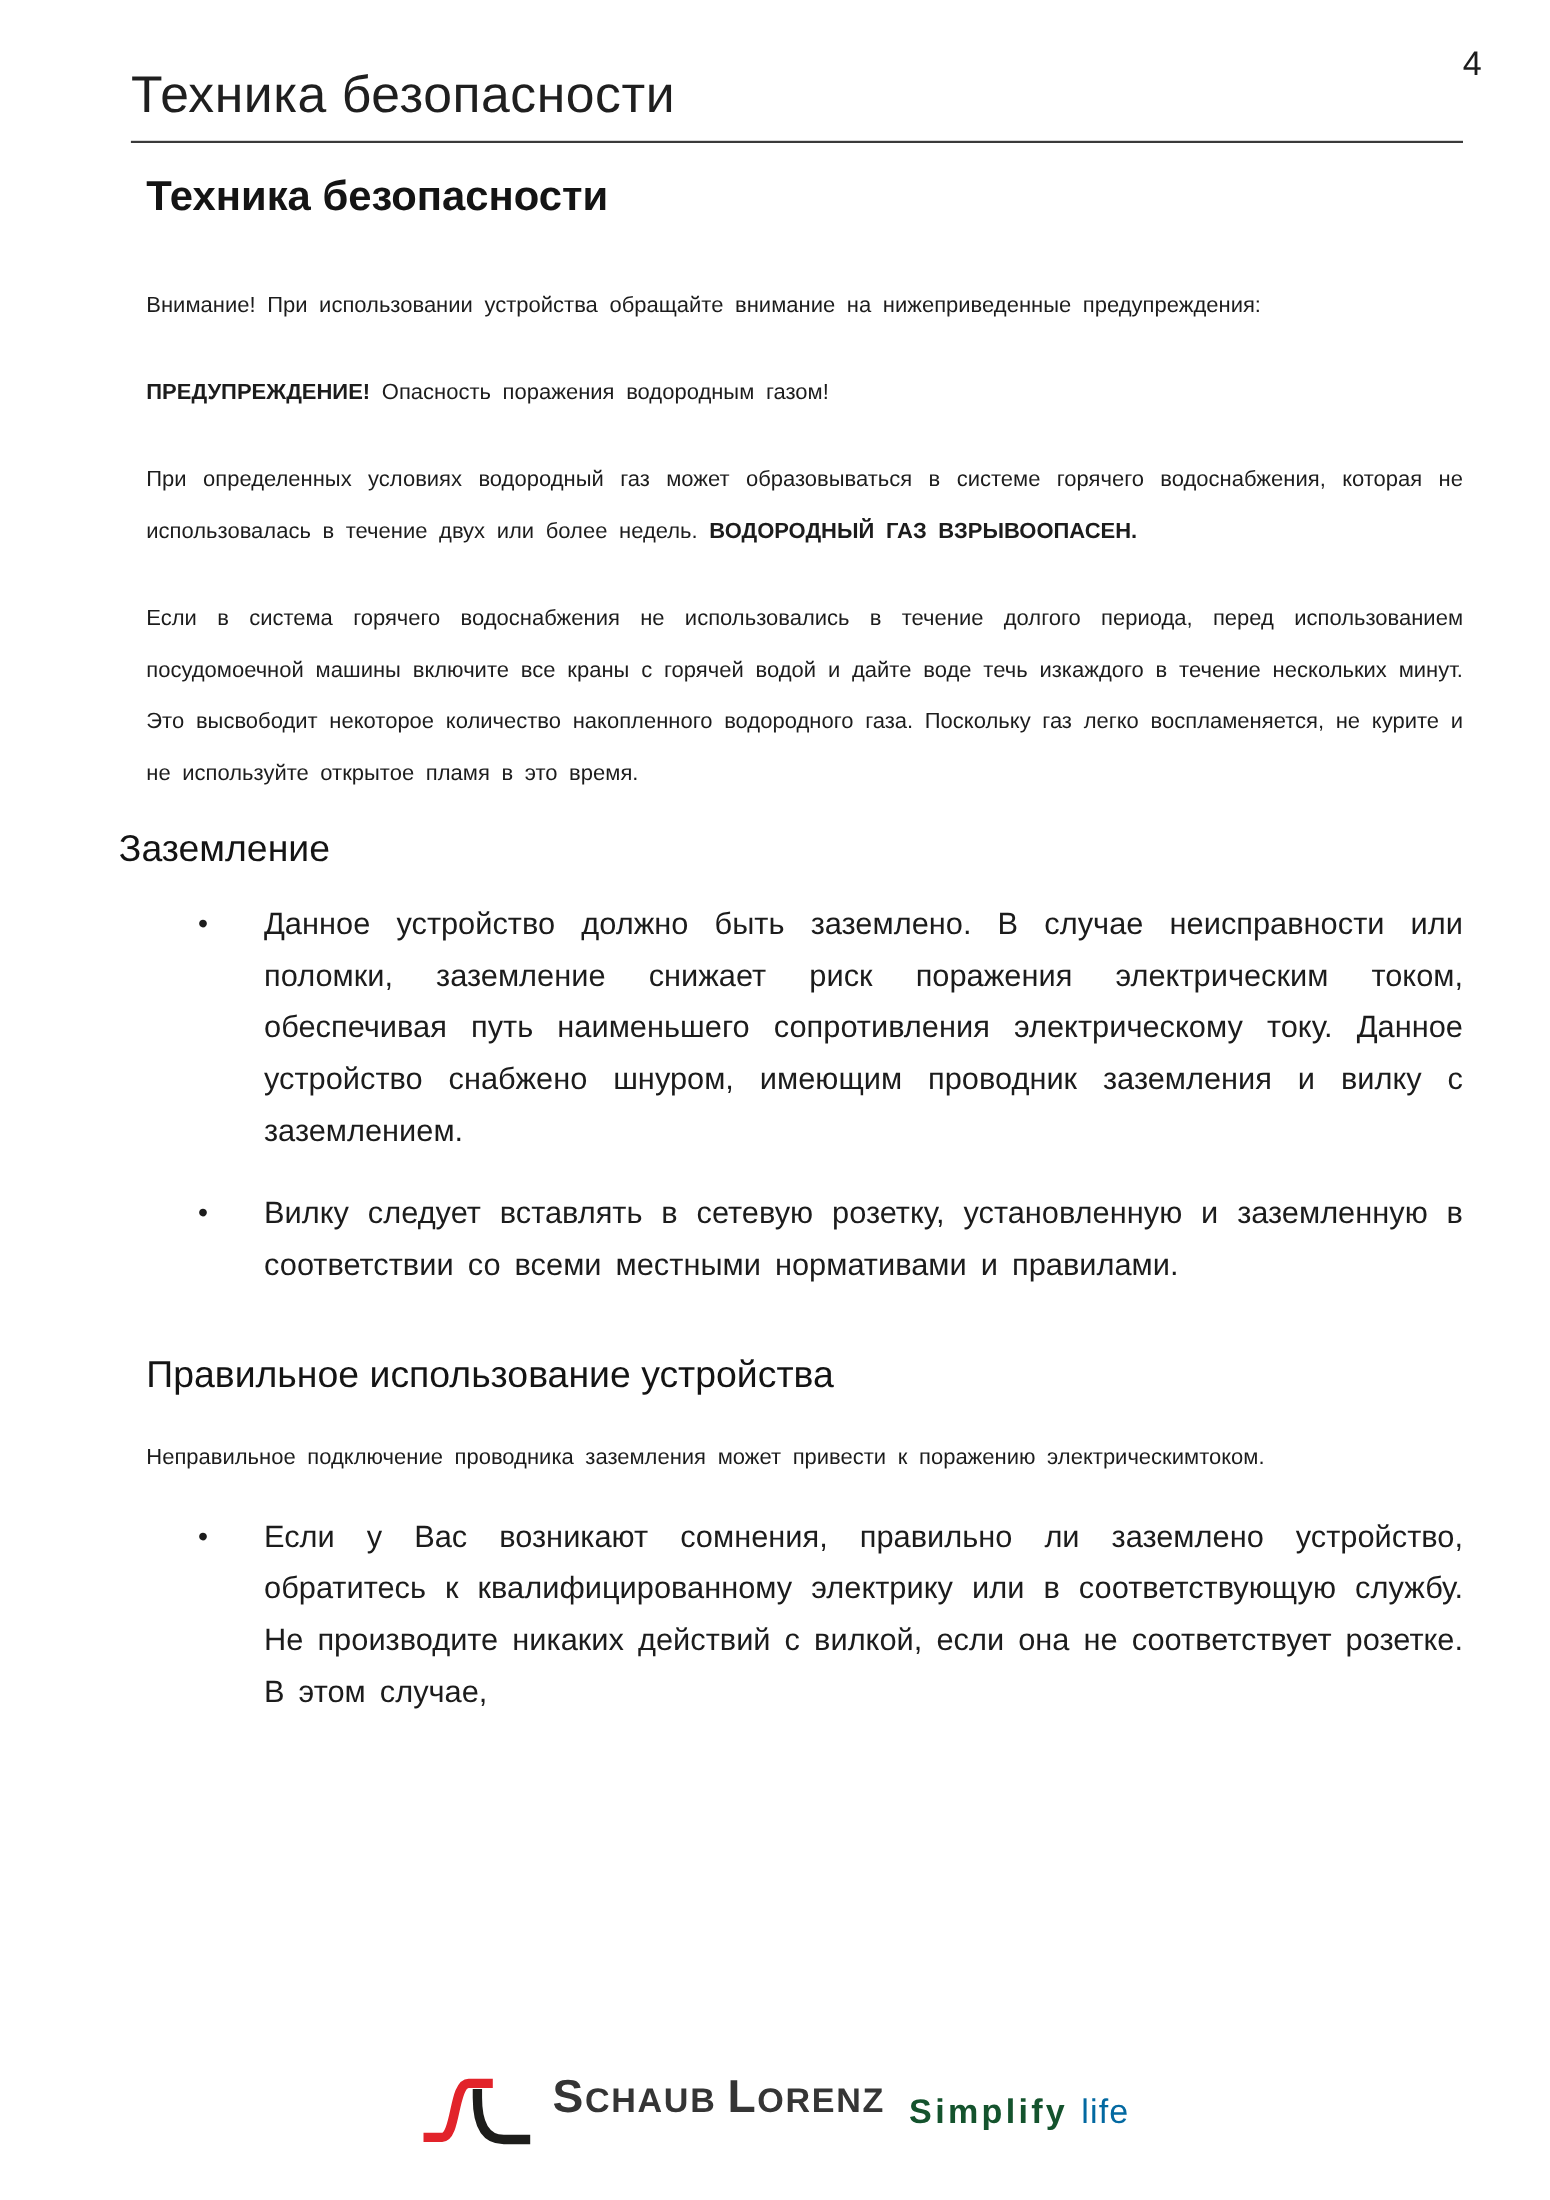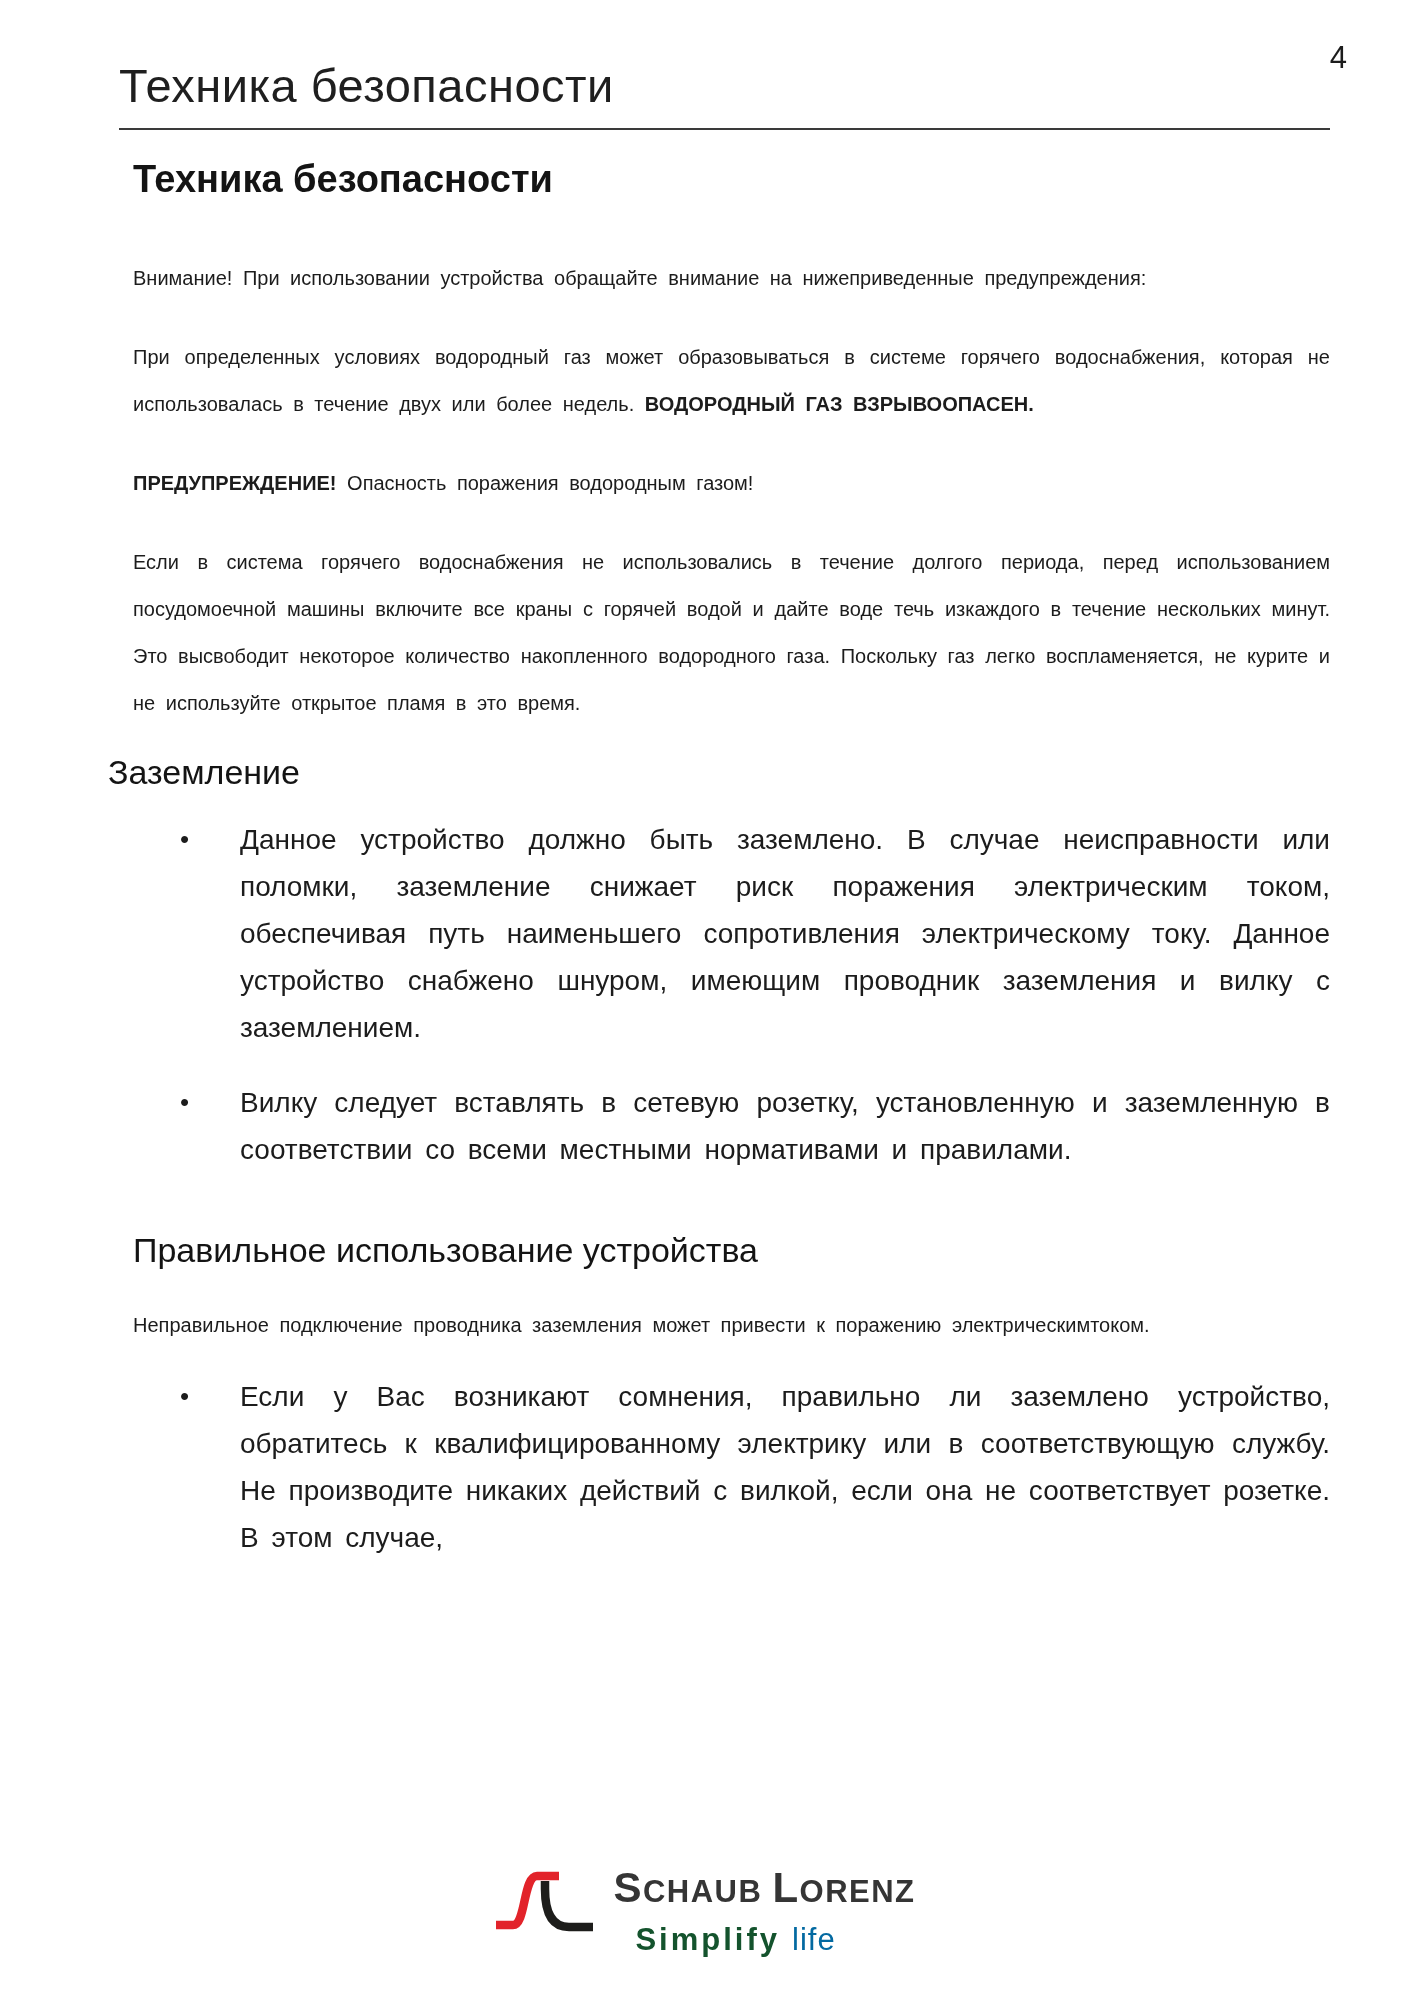--- a/index.html
+++ b/index.html
@@ -98,21 +98,22 @@
     align-items: flex-start;
     gap: 16px;
   }
   .logo-mark {
     width: 104px;
     height: 74px;
     flex: none;
   }
   .brand-block {
     display: flex;
-    flex-direction: column;
+    flex-direction: row;
+    align-items: flex-end;
   }
   .brand-name {
     font-weight: 700;
     color: #353535;
     letter-spacing: 1.5px;
     line-height: 44px;
     white-space: nowrap;
   }
   .brand-name .cap { font-size: 42px; }
   .brand-name .rest { font-size: 31px; }
@@ -142,23 +143,23 @@
 <div class="page-number">4</div>
 
 <div class="content">
 
   <h1 class="doc-title">Техника безопасности</h1>
 
   <h2 class="section-title">Техника безопасности</h2>
 
   <p class="body-text intro-text">Внимание! При использовании устройства обращайте внимание на нижеприведенные предупреждения:</p>
 
+  <p class="body-text"><strong>ПРЕДУПРЕЖДЕНИЕ!</strong><span> Опасность поражения водородным газом!</span></p>
+
   <p class="body-text"><span>При определенных условиях водородный газ может образовываться в системе горячего водоснабжения, которая не использовалась в течение двух или более недель. </span><strong>ВОДОРОДНЫЙ ГАЗ ВЗРЫВООПАСЕН.</strong></p>
-
-  <p class="body-text"><strong>ПРЕДУПРЕЖДЕНИЕ!</strong><span> Опасность поражения водородным газом!</span></p>
 
   <p class="body-text">Если в система горячего водоснабжения не использовались в течение долгого периода, перед использованием посудомоечной машины включите все краны с горячей водой и дайте воде течь изкаждого в течение нескольких минут. Это высвободит некоторое количество накопленного водородного газа. Поскольку газ легко воспламеняется, не курите и не используйте открытое пламя в это время.</p>
 
   <h3 class="sub-heading sub-heading-outdent">Заземление</h3>
 
   <div class="bullet-list">
     <div class="bullet-item">
       <span class="bullet-marker">•</span>
       <span class="bullet-text">Данное устройство должно быть заземлено. В случае неисправности или поломки, заземление снижает риск поражения электрическим током, обеспечивая путь наименьшего сопротивления электрическому току. Данное устройство снабжено шнуром, имеющим проводник заземления и вилку с заземлением.</span>
     </div>

